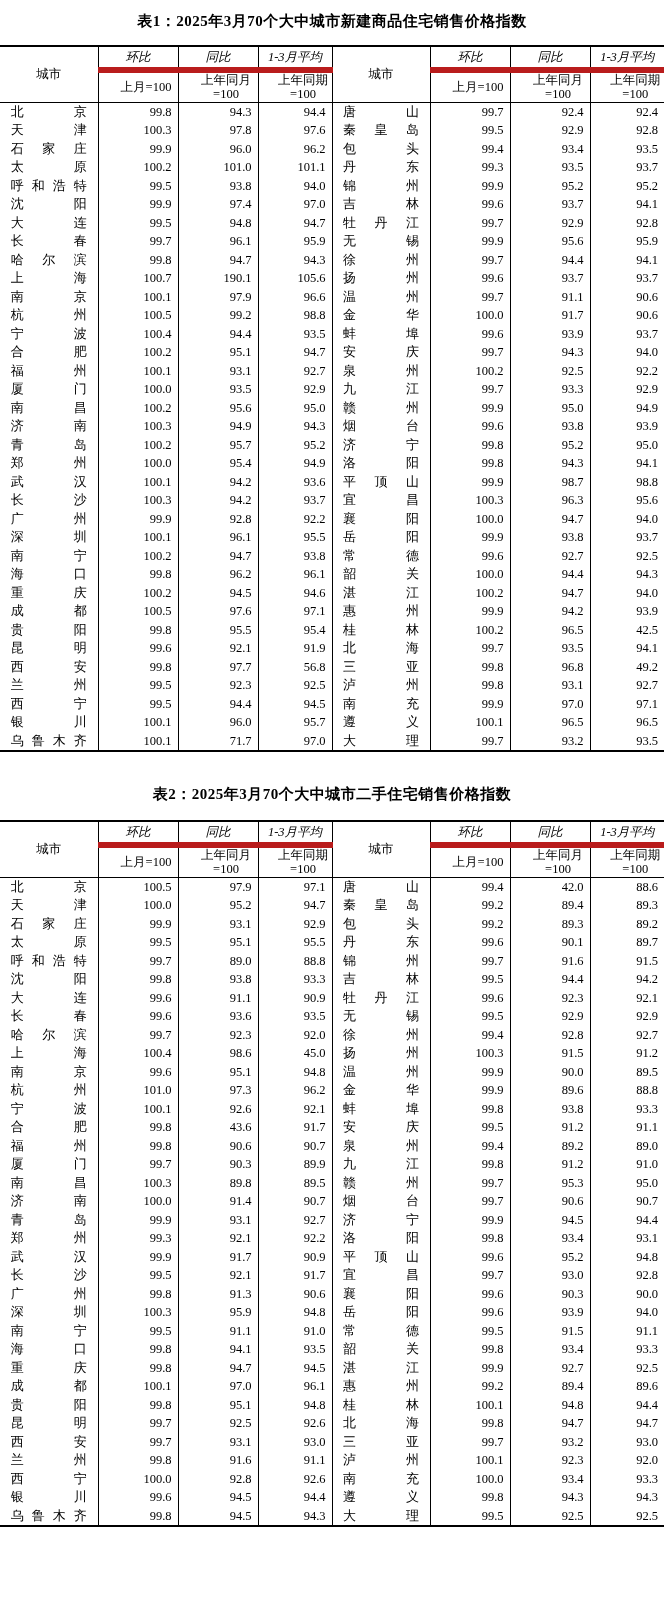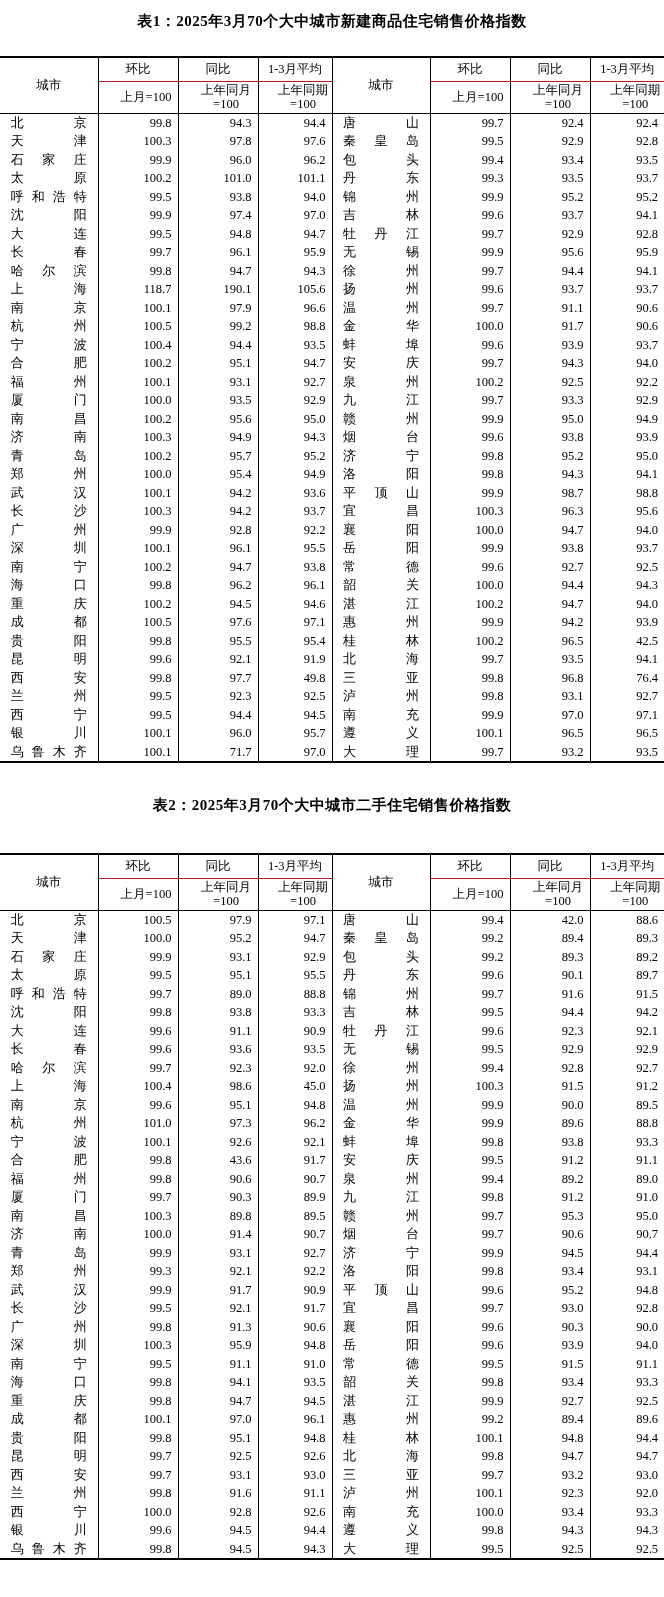--- a/index.html
+++ b/index.html
@@ -10,22 +10,22 @@
     color: #000000;
   }
   body { height: 1597px; overflow: hidden; }
 
   .table-title {
     text-align: center;
     font-size: 15px;
     font-weight: bold;
     letter-spacing: 0.5px;
   }
-  #title-1 { padding-top: 12px; margin-bottom: 25px; }
-  #title-2 { margin-top: 33px; margin-bottom: 38px; }
+  #title-1 { padding-top: 12px; margin-bottom: 14px; }
+  #title-2 { margin-top: 33px; margin-bottom: 16px; }
 
   table.price-table {
     width: 664px;
     table-layout: fixed;
     border-collapse: collapse;
     border-top: 2px solid #000;
     border-bottom: 2px solid #000;
   }
   col.c-city { width: 98px; }
   col.c-mom  { width: 80px; }
@@ -36,21 +36,21 @@
     font-weight: normal;
     font-size: 12.5px;
     text-align: center;
     vertical-align: middle;
     white-space: pre-line;
     line-height: 14px;
   }
   .hrow1 th { height: 24px; }
   .hrow2 th { height: 32px; padding-left: 16px; }
   thead { border-bottom: 1px solid #000; }
-  th.hsep { border-bottom: 1px solid #b91c1c; }
+  th.hsep { border-bottom: 6px solid #b91c1c; font-style: italic; }
   .bl { border-left: 1px solid #000; }
 
   .price-table td {
     height: 18.5px;
     line-height: 18.5px;
     font-size: 12.5px;
     vertical-align: middle;
     overflow: hidden;
   }
   td.num-cell {
@@ -295,21 +295,21 @@
         <td class="num-cell bl">94.4</td>
         <td class="num-cell bl">94.1</td>
       </tr>
       <tr>
         <td class="city-cell">
           <div class="city">
             <span>上</span>
             <span>海</span>
           </div>
         </td>
-        <td class="num-cell bl">118.7</td>
+        <td class="num-cell bl">100.7</td>
         <td class="num-cell bl">190.1</td>
         <td class="num-cell bl">105.6</td>
         <td class="city-cell bl">
           <div class="city">
             <span>扬</span>
             <span>州</span>
           </div>
         </td>
         <td class="num-cell bl">99.6</td>
         <td class="num-cell bl">93.7</td>
@@ -718,30 +718,30 @@
       </tr>
       <tr>
         <td class="city-cell">
           <div class="city">
             <span>西</span>
             <span>安</span>
           </div>
         </td>
         <td class="num-cell bl">99.8</td>
         <td class="num-cell bl">97.7</td>
-        <td class="num-cell bl">49.8</td>
+        <td class="num-cell bl">56.8</td>
         <td class="city-cell bl">
           <div class="city">
             <span>三</span>
             <span>亚</span>
           </div>
         </td>
         <td class="num-cell bl">99.8</td>
         <td class="num-cell bl">96.8</td>
-        <td class="num-cell bl">76.4</td>
+        <td class="num-cell bl">49.2</td>
       </tr>
       <tr>
         <td class="city-cell">
           <div class="city">
             <span>兰</span>
             <span>州</span>
           </div>
         </td>
         <td class="num-cell bl">99.5</td>
         <td class="num-cell bl">92.3</td>

